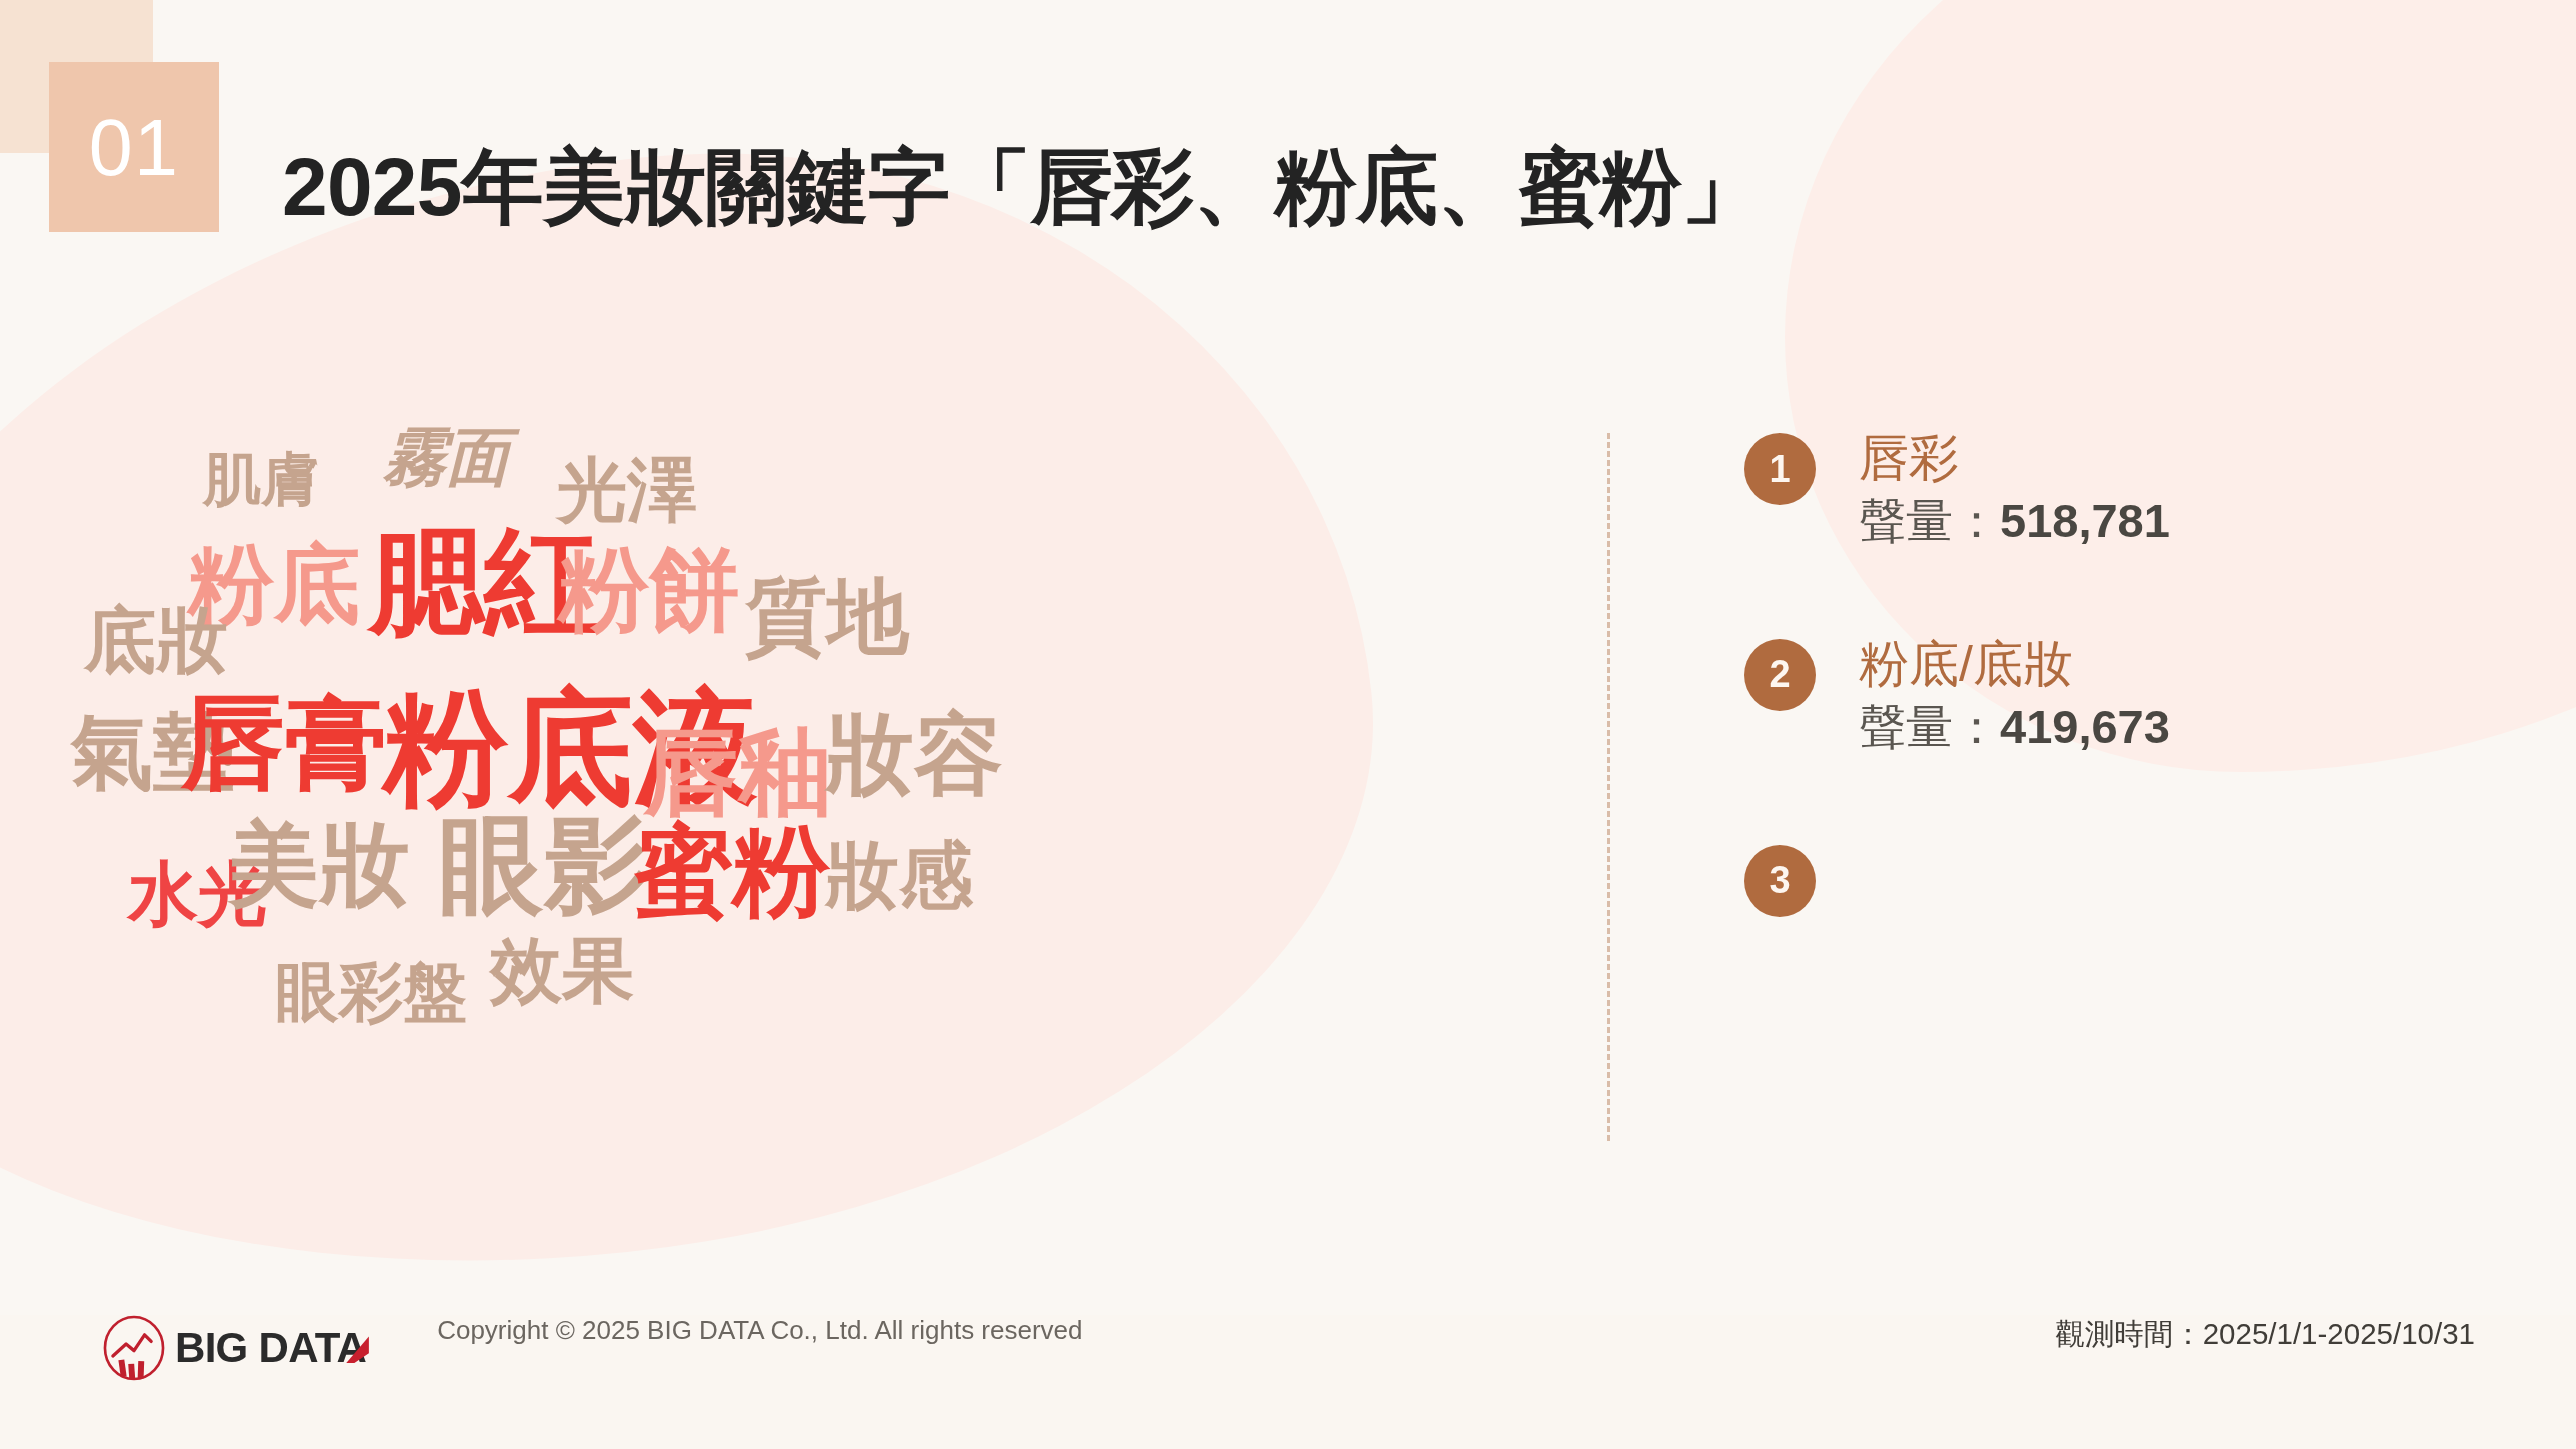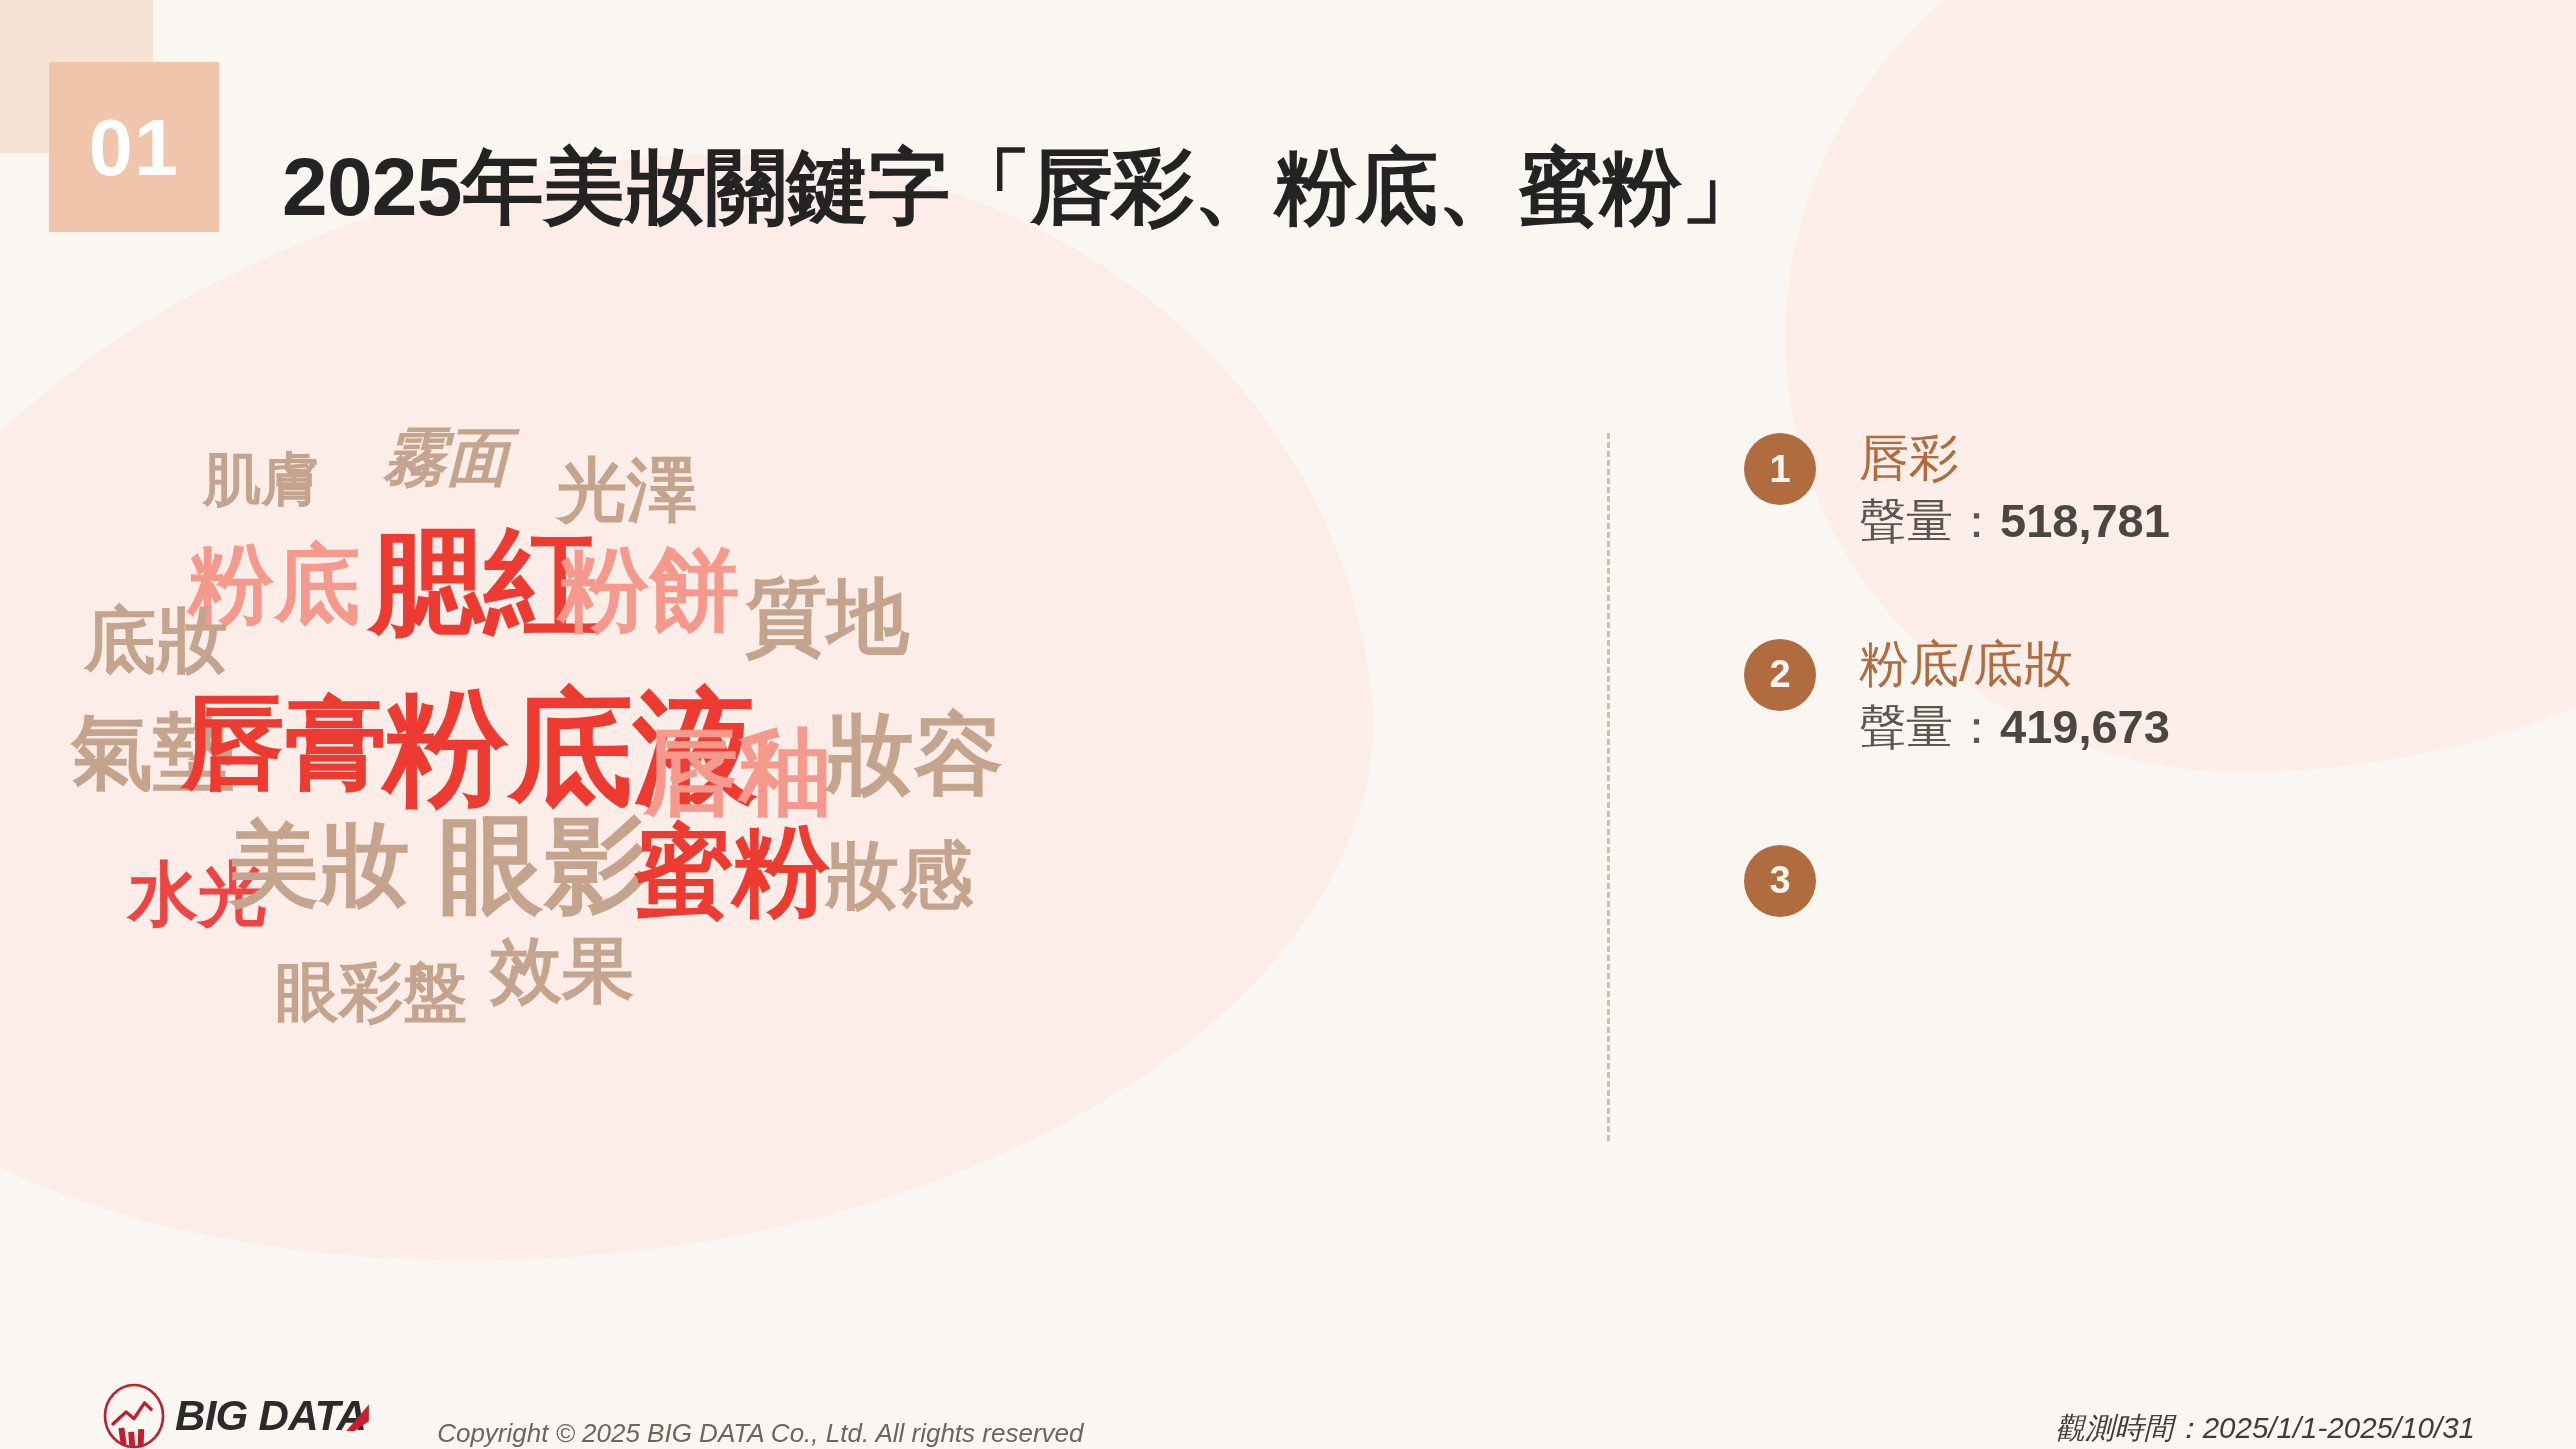--- a/index.html
+++ b/index.html
@@ -40,21 +40,21 @@
     position:absolute;left:0;top:0;width:153px;height:153px;
     background:#F6E2D2;
   }
   .sq-dark{
     position:absolute;left:49px;top:62px;width:170px;height:170px;
     background:#EFC6AC;
   }
   .sq-num{
     position:absolute;left:49px;top:62px;width:170px;height:170px;
     display:flex;align-items:center;justify-content:center;
-    color:#FFFFFF;font-size:79px;font-weight:700;letter-spacing:1.3px;
+    color:#FFFFFF;font-size:79px;font-weight:400;letter-spacing:1.3px;
     line-height:1;
   }
   .page-title{
     position:absolute;left:282px;top:81px;
     font-size:82px;font-weight:700;color:#232323;
     letter-spacing:-0.7px;white-space:nowrap;line-height:1.25;
   }
 
   
   #wordcloud{
@@ -88,21 +88,21 @@
   }
   .rank-vol{
     font-size:47px;font-weight:400;color:#5A5650;line-height:1.2;
     margin-top:5.4px;white-space:nowrap;
   }
   .rank-vol .num{font-weight:700;color:#4A4742;}
 
   
   #footer{
     position:absolute;left:0;right:0;bottom:0;height:134px;
-    display:flex;align-items:flex-end;font-style:italic;
+    display:flex;align-items:flex-start;
   }
   .logo-wrap{display:flex;align-items:center;margin-left:101px;}
   .logo-mark{width:66px;height:66px;flex:0 0 auto;}
   .logo-text{
     font-size:42px;font-weight:700;color:#2B2B2B;letter-spacing:-0.7px;
     margin-left:8px;line-height:1;position:relative;
   }
   .logo-accent{
     position:absolute;right:-2.7px;top:9.4px;width:23px;height:27px;
     background:#C8202E;

